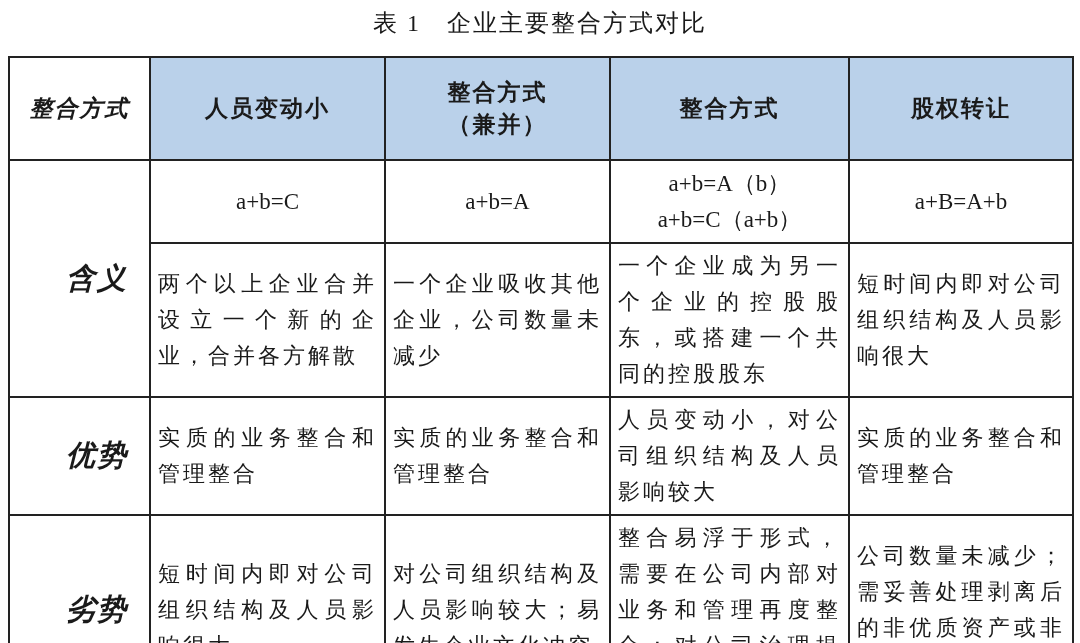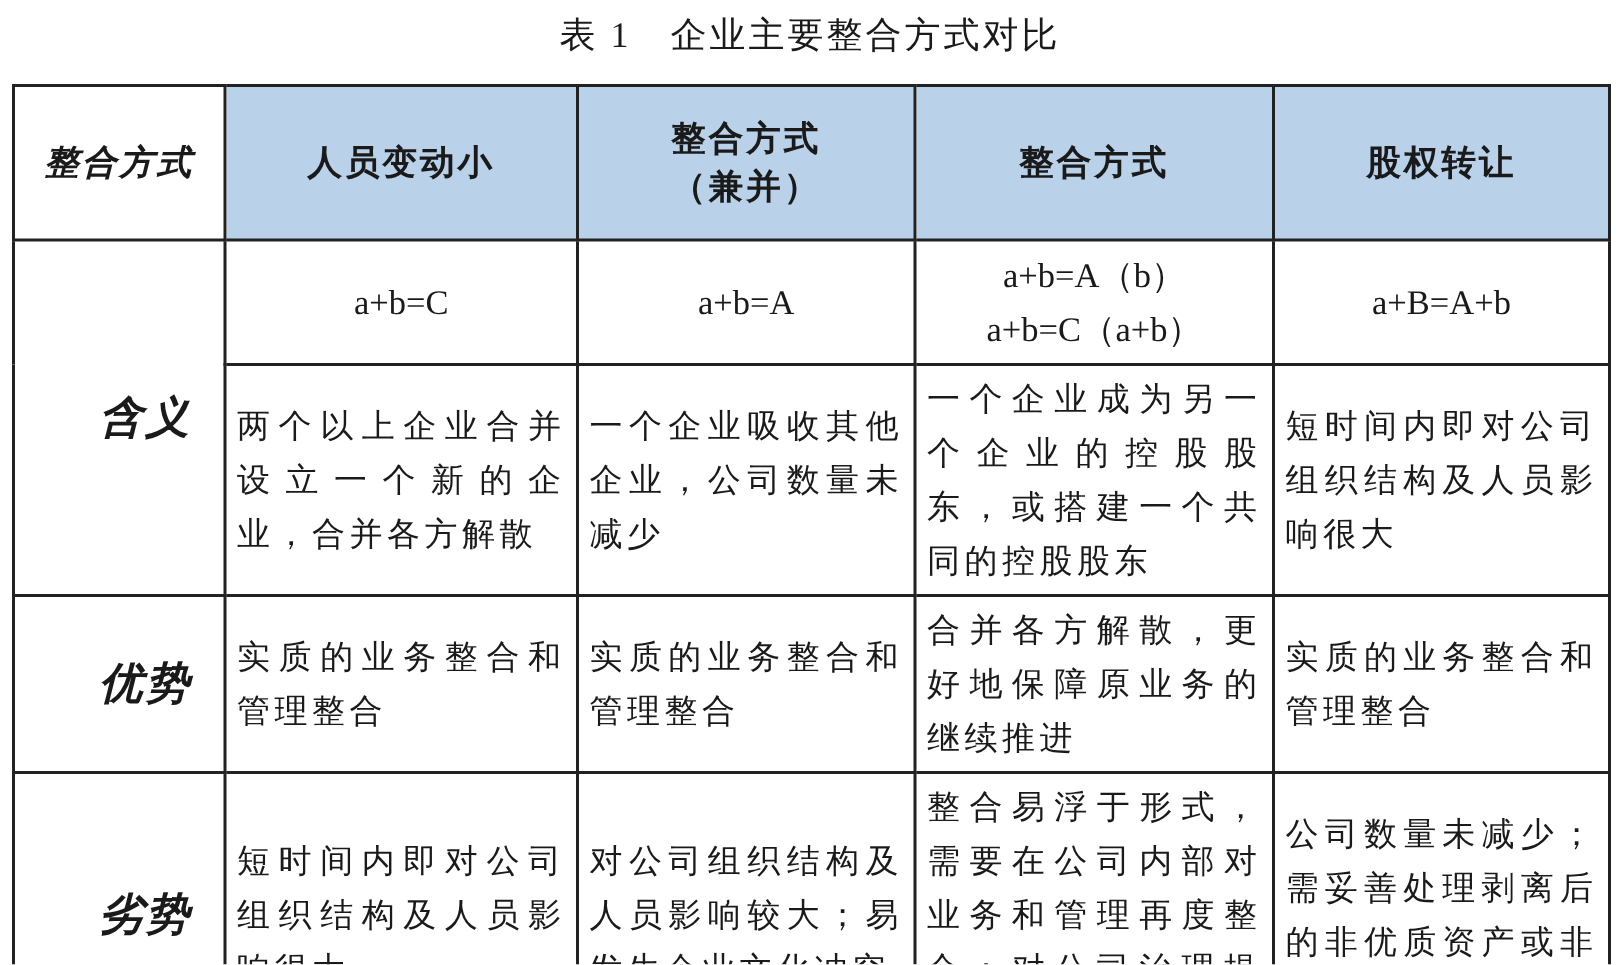--- a/index.html
+++ b/index.html
@@ -131,21 +131,21 @@
       <td class="desc">两个以上企业合并设立一个新的企业，合并各方解散</td>
       <td class="desc">一个企业吸收其他企业，公司数量未减少</td>
       <td class="desc">一个企业成为另一个企业的控股股东，或搭建一个共同的控股股东</td>
       <td class="desc">短时间内即对公司组织结构及人员影响很大</td>
     </tr>
 
     <tr class="advantage-row">
       <th class="rowlabel">优势</th>
       <td class="desc">实质的业务整合和管理整合</td>
       <td class="desc">实质的业务整合和管理整合</td>
-      <td class="desc">合并各方解散，更好地保障原业务的继续推进</td>
+      <td class="desc">人员变动小，对公司组织结构及人员影响较大</td>
       <td class="desc">实质的业务整合和管理整合</td>
     </tr>
 
     <tr class="disadvantage-row">
       <th class="rowlabel">劣势</th>
       <td class="desc">短时间内即对公司组织结构及人员影响很大</td>
       <td class="desc">对公司组织结构及人员影响较大；易发生企业文化冲突</td>
       <td class="desc">整合易浮于形式，需要在公司内部对业务和管理再度整合；对公司治理提出很高要求</td>
       <td class="desc">公司数量未减少；需妥善处理剥离后的非优质资产或非优势业务</td>
     </tr>

